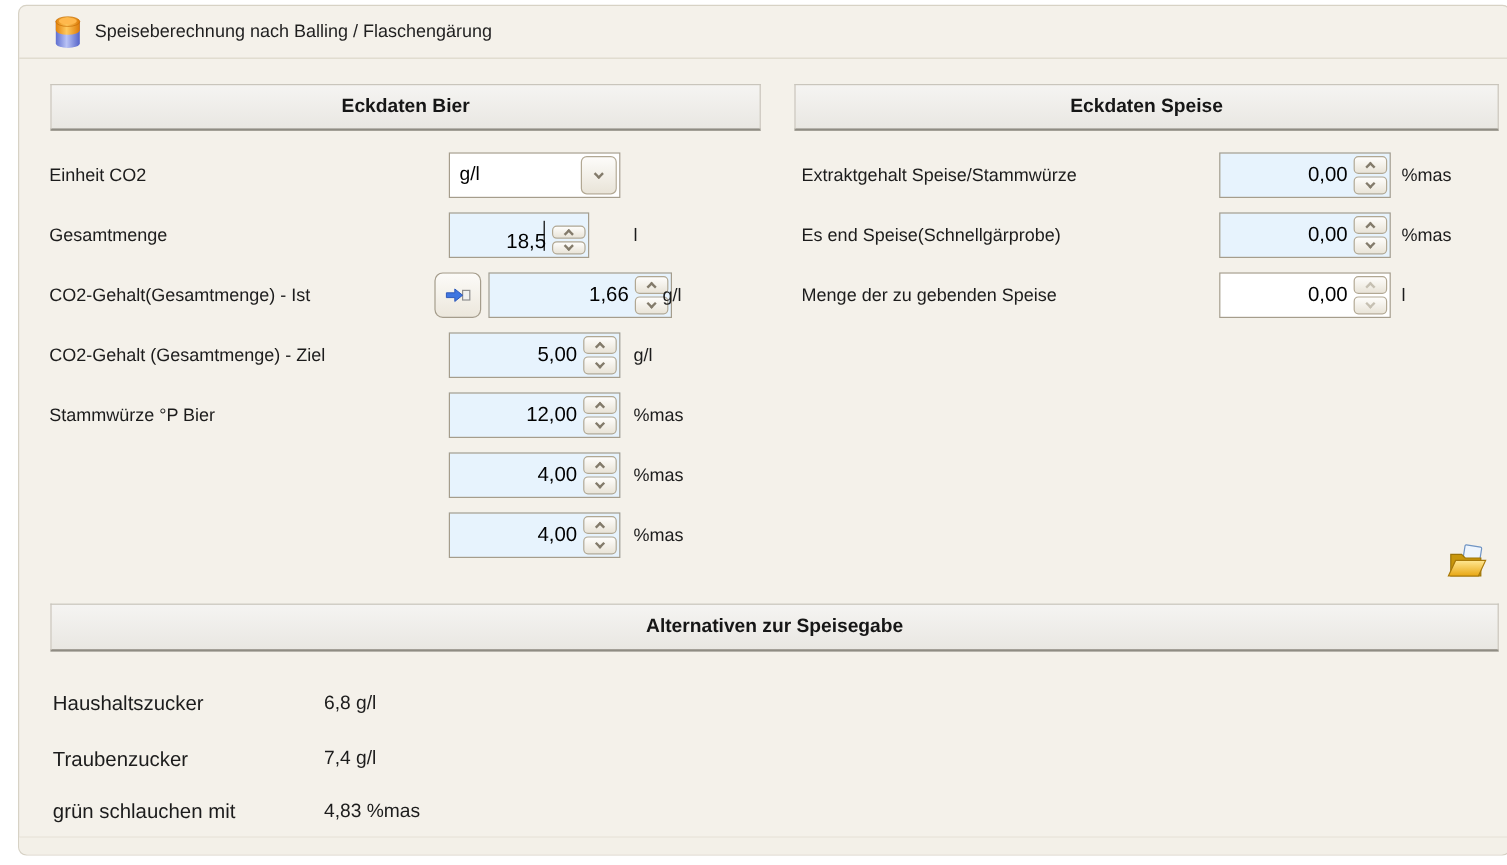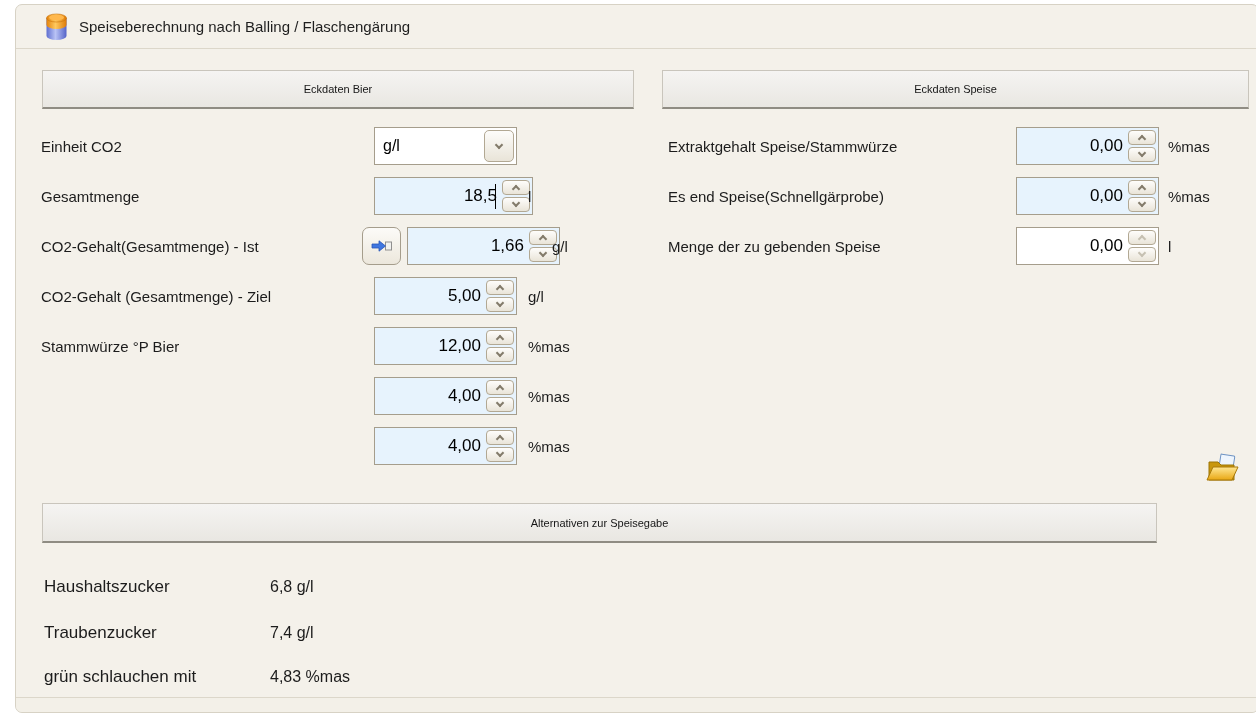--- a/index.html
+++ b/index.html
@@ -14,22 +14,22 @@
     display:flex; align-items:center; gap:11px; padding-left:29px;
     font-size:15px; color:#1f1f1f;
   }
   .footer-strip {
     position:absolute; left:0; right:0; bottom:0; height:15px;
     border-top:1px solid #dcd7ca; background:#f3f0e8; border-radius:0 0 7px 7px;
   }
   .section-btn {
     position:absolute; background:linear-gradient(#f5f4f2,#e9e7e2);
     border:1px solid #c9c5bc; border-bottom:2px solid #8f8c83;
-    font-size:11px; color:#161616;
-    display:flex; align-items:center; justify-content:center; cursor:default;
+    font-size:16px; color:#161616;
+    display:flex; align-items:center; justify-content:center; cursor:default;font-weight:bold;
   }
   .label, .unit {
     position:absolute; height:38px; display:flex; align-items:center;
     font-size:15px; color:#1c1c1c; white-space:nowrap;
   }
   .spin, .combo {
     position:absolute; height:38px; border:1px solid #a59d8c;
     display:flex; align-items:stretch; padding:2px; background:#e7f3fd;
   }
   .combo { background:#ffffff; }
@@ -105,21 +105,21 @@
 
   <div class="label" style="left:25px; top:122px;">Einheit CO2</div>
   <div class="combo" style="left:358px; top:122px; width:143px;">
     <div class="combo-value">g/l</div>
     <div class="combo-btn">
       <i class="chev down"></i>
     </div>
   </div>
 
   <div class="label" style="left:25px; top:172px;">Gesamtmenge</div>
-  <div class="spin" style="left:358px; top:172px; width:159px;">
+  <div class="spin" style="left:358px; top:172px; width:117px;align-items:flex-end;">
     <input value="18,5" style="">
     <span class="caret"></span>
     <div class="spin-btns">
       <div class="spin-btn">
           <i class="chev up"></i>
         </div>
       <div class="spin-btn">
           <i class="chev down"></i>
         </div>
     </div>
@@ -249,21 +249,21 @@
           <stop offset="0" stop-color="#ffe793"></stop>
             <stop offset="1" stop-color="#e8a713"></stop>
         </linearGradient>
       </defs>
       <rect x="16" y="2" width="14" height="12" rx="1" fill="#eef5fd" stroke="#6f94c4" stroke-width="1" transform="rotate(9 23 8)"></rect>
       <path d="M5 9 h9 l3 3 h13 v15 H5 z" fill="#c8960c" stroke="#9c7407" stroke-width="1"></path>
       <path d="M3 27 L9 14 H34 L28 27 Z" fill="url(#fg)" stroke="#a8790a" stroke-width="1"></path>
     </svg>
   </div>
 
-  <div class="section-btn" style="left:26px; top:498px; width:1115px; height:40px;text-align:center;">Alternativen zur Speisegabe</div>
+  <div class="section-btn" style="left:26px; top:498px; width:1207px; height:40px;text-align:center;">Alternativen zur Speisegabe</div>
 
   <div class="res-label" style="left:28px; top:570px;">Haushaltszucker</div>
   <div class="res-value" style="left:254px; top:570px;">6,8 g/l</div>
 
   <div class="res-label" style="left:28px; top:616px;">Traubenzucker</div>
   <div class="res-value" style="left:254px; top:616px;">7,4 g/l</div>
 
   <div class="res-label" style="left:28px; top:660px;">grün schlauchen mit</div>
   <div class="res-value" style="left:254px; top:660px;">4,83 %mas</div>
 

